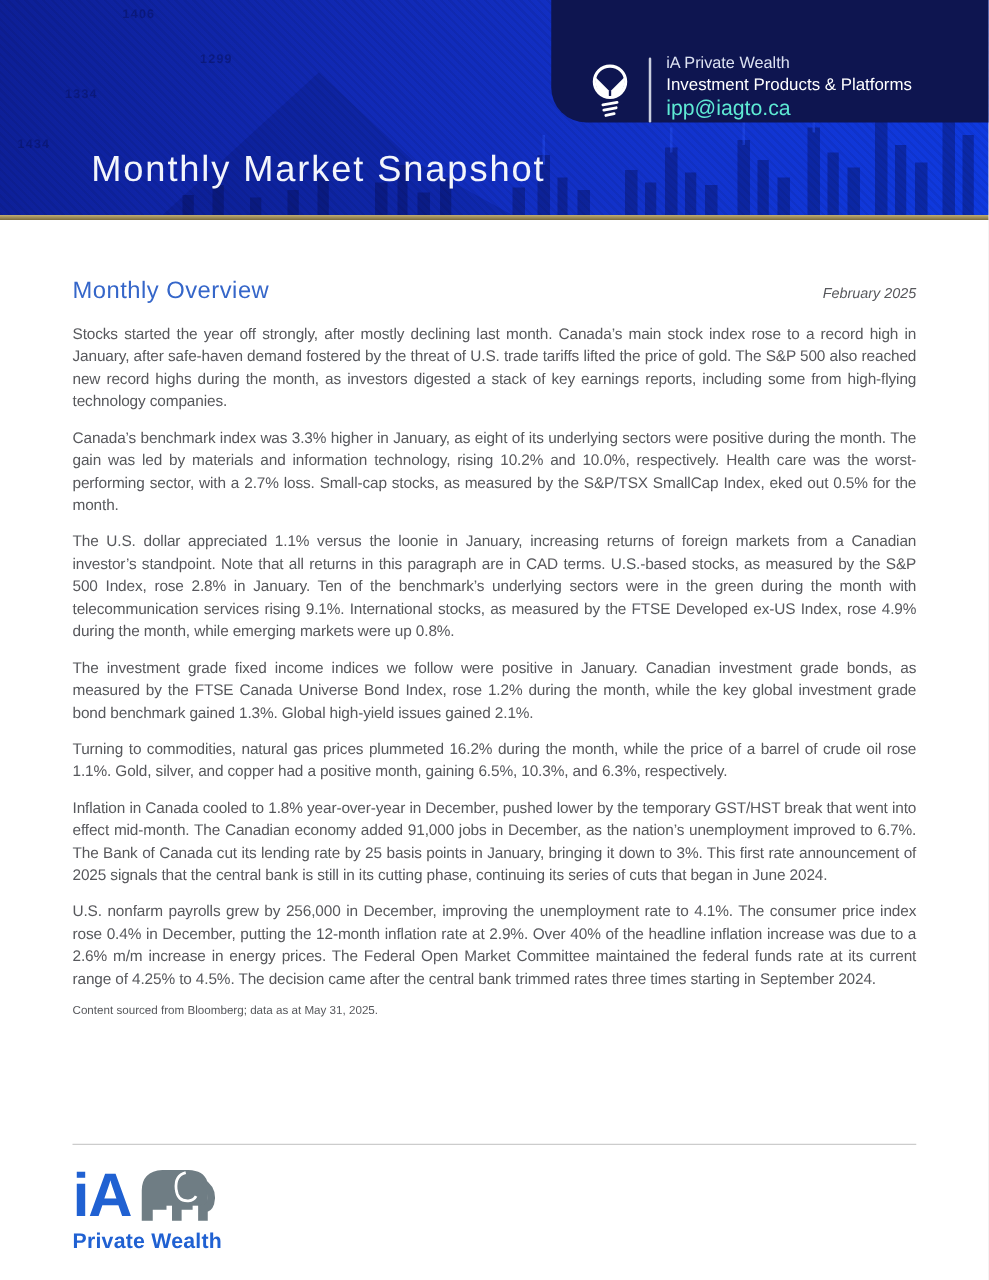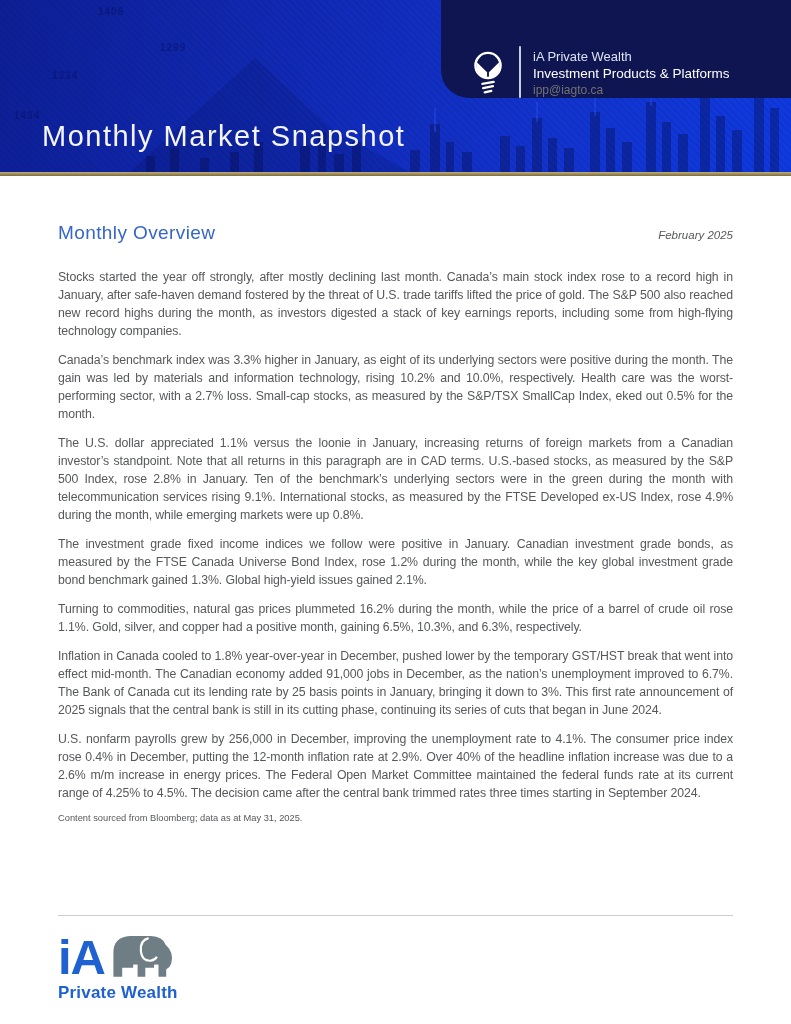--- a/index.html
+++ b/index.html
@@ -24,21 +24,21 @@
   .watermark{
     position:absolute;font-size:10px;font-weight:bold;
     color:rgba(8,18,100,0.55);letter-spacing:1px;
   }
   .watermark:nth-child(1){left:98px;top:6px;}
   .watermark:nth-child(2){left:160px;top:42px;}
   .watermark:nth-child(3){left:52px;top:70px;}
   .watermark:nth-child(4){left:14px;top:110px;}
   .watermark:nth-child(5){left:738px;top:30px;color:rgba(110,150,255,0.55);}
   .banner-title{
-    position:absolute;left:42px;top:120px;
+    position:absolute;left:73px;top:120px;
     color:#f3f5fb;font-size:29px;font-weight:400;letter-spacing:1.5px;
   }
   .gold-rule{
     position:absolute;top:172px;left:0;width:791px;height:4px;
     background:linear-gradient(#c2ae73,#7b6c40);
   }
 
   
   .brand-box{
     position:absolute;top:0;left:441px;right:0;height:98px;
@@ -46,25 +46,25 @@
     display:flex;align-items:flex-end;z-index:5;
   }
   .brand-logo{margin-left:30px;flex:0 0 auto;}
   .brand-divider{
     width:2px;height:52px;background:rgba(235,238,248,0.85);
     margin:0 12px 0 14px;border-radius:1px;flex:0 0 auto;
   }
   .brand-lines{display:flex;flex-direction:column;line-height:1.28;}
   .brand-name{color:#dde2f2;font-size:13px;}
   .brand-division{color:#ffffff;font-size:13.5px;font-weight:normal;}
-  .brand-email{color:#737373;font-size:12px;text-decoration:none;}
+  .brand-email{color:#5eead4;font-size:17px;text-decoration:none;}
 
   
   .content{position:absolute;top:176px;left:0;width:791px;padding:46px 58px 0;box-sizing:border-box;}
-  .overview-row{display:flex;align-items:baseline;justify-content:space-between;margin:0 0 24px;}
+  .overview-row{display:flex;align-items:baseline;justify-content:space-between;margin:0 0 14px;}
   .section-heading{color:#3566c9;font-size:19px;font-weight:400;letter-spacing:0.4px;}
   .doc-date{color:#57585c;font-size:11.5px;font-style:italic;}
   .para{
     margin:0 0 11px;color:#57585c;font-size:12.3px;line-height:18px;
     text-align:justify;letter-spacing:-0.1px;
   }
   .footnote{margin-top:3px;color:#57585c;font-size:9.3px;}
 
   
   .footer-divider{position:absolute;left:58px;right:58px;top:915px;height:1px;background:#cccccc;}

